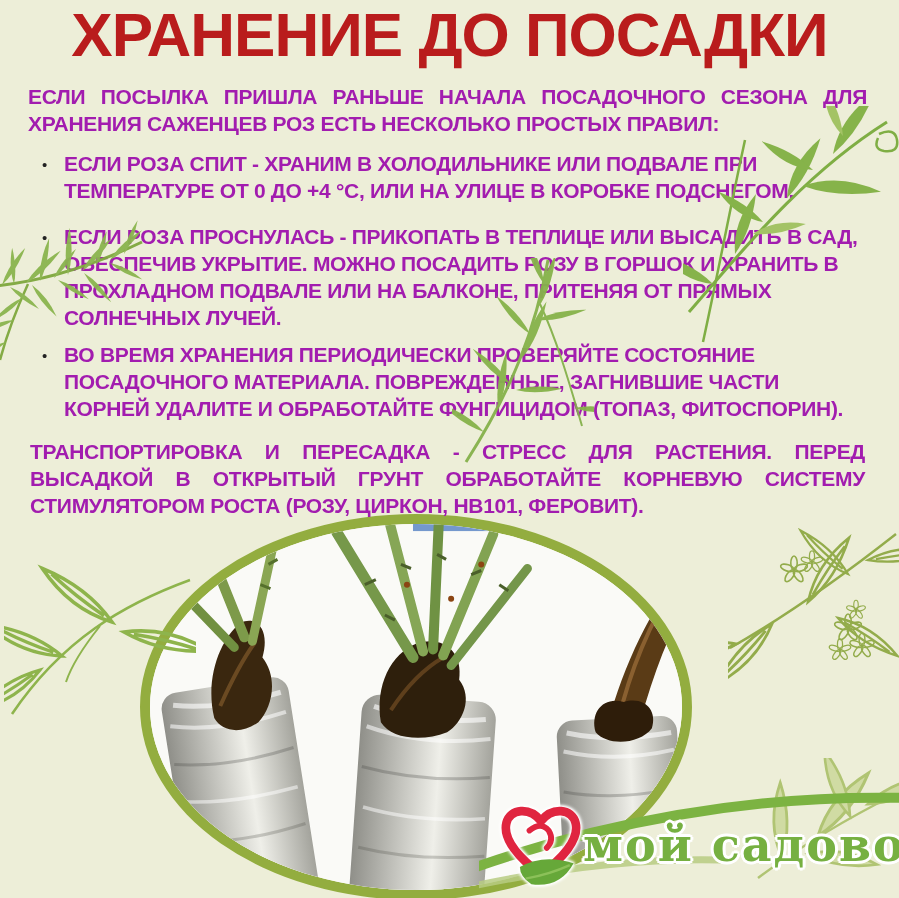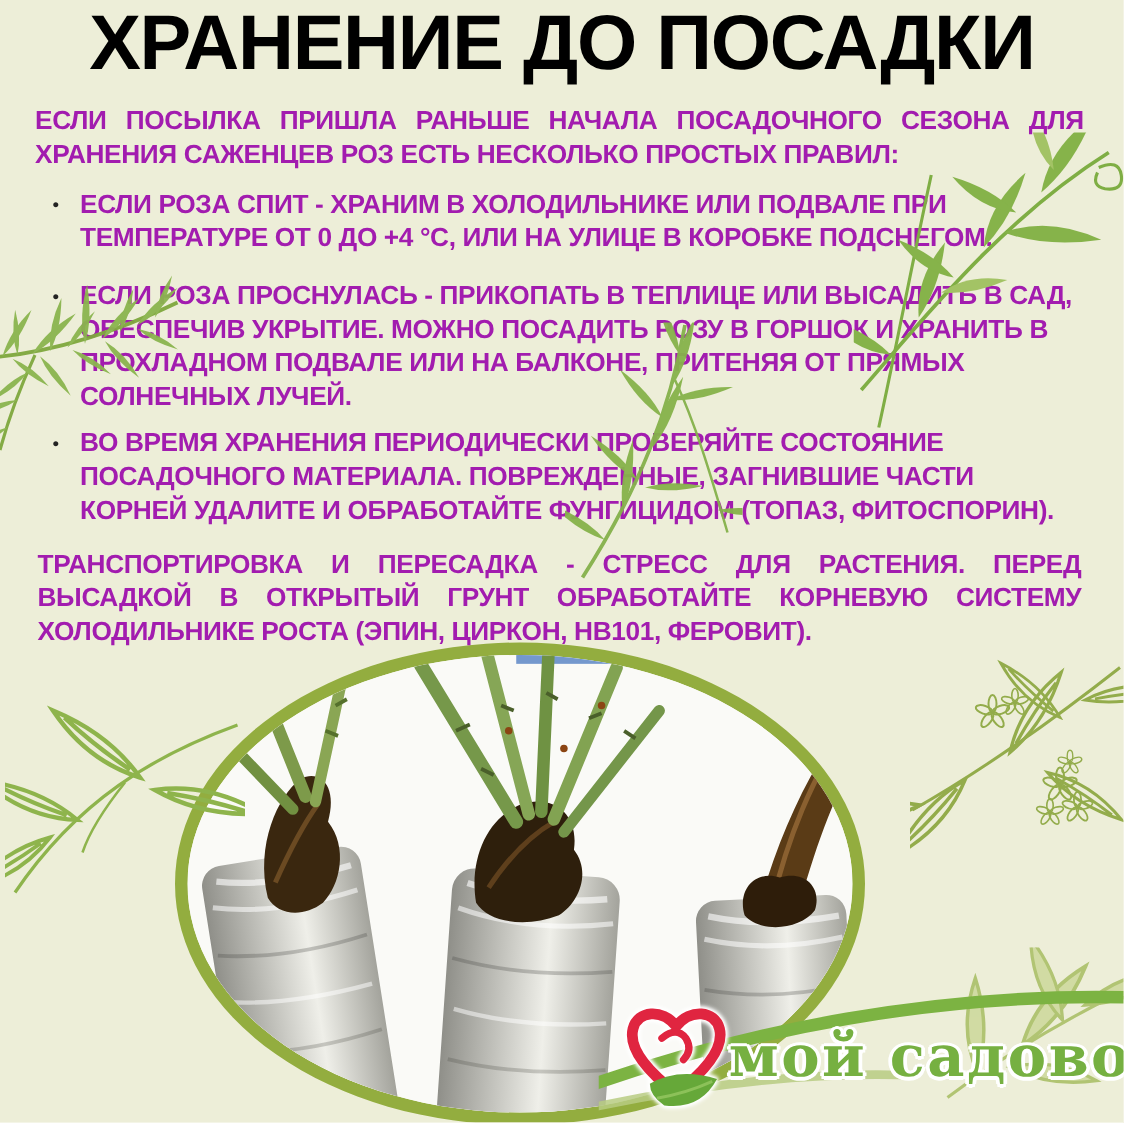--- a/index.html
+++ b/index.html
@@ -9,21 +9,21 @@
     background:#edeed8;
     overflow:hidden;
     font-family:"Liberation Sans",sans-serif;
   }
   .page-title{
     position:absolute;top:0;left:0;right:0;z-index:2;
     margin:0;padding-top:2px;
     text-align:center;
     font-size:62px;line-height:1.05;
     font-weight:800;letter-spacing:-1px;
-    color:#000000;
+    color:#b91c1c;
   }
   .body-text{
     color:#a21caf;font-weight:700;
     font-size:21px;line-height:27px;
     letter-spacing:-0.3px;
     text-align:justify;
     margin:0;
   }
   .intro{position:absolute;top:83px;left:28px;right:32px;z-index:2;}
   .rules{
@@ -93,21 +93,21 @@
     <li>
       <span class="marker">•</span>
       <span class="body-text">ЕСЛИ РОЗА ПРОСНУЛАСЬ - ПРИКОПАТЬ В ТЕПЛИЦЕ ИЛИ ВЫСАДИТЬ В САД, ОБЕСПЕЧИВ УКРЫТИЕ. МОЖНО ПОСАДИТЬ РОЗУ В ГОРШОК И ХРАНИТЬ В ПРОХЛАДНОМ ПОДВАЛЕ ИЛИ НА БАЛКОНЕ, ПРИТЕНЯЯ ОТ ПРЯМЫХ СОЛНЕЧНЫХ ЛУЧЕЙ.</span>
     </li>
     <li>
       <span class="marker">•</span>
       <span class="body-text">ВО ВРЕМЯ ХРАНЕНИЯ ПЕРИОДИЧЕСКИ ПРОВЕРЯЙТЕ СОСТОЯНИЕ ПОСАДОЧНОГО МАТЕРИАЛА. ПОВРЕЖДЕННЫЕ, ЗАГНИВШИЕ ЧАСТИ КОРНЕЙ УДАЛИТЕ И ОБРАБОТАЙТЕ ФУНГИЦИДОМ (ТОПАЗ, ФИТОСПОРИН).</span>
     </li>
   </ul>
 
-  <p class="body-text outro">ТРАНСПОРТИРОВКА И ПЕРЕСАДКА - СТРЕСС ДЛЯ РАСТЕНИЯ. ПЕРЕД ВЫСАДКОЙ В ОТКРЫТЫЙ ГРУНТ ОБРАБОТАЙТЕ КОРНЕВУЮ СИСТЕМУ ХОЛОДИЛЬНИКЕ РОСТА (ЭПИН, ЦИРКОН, HB101, ФЕРОВИТ).</p>
+  <p class="body-text outro">ТРАНСПОРТИРОВКА И ПЕРЕСАДКА - СТРЕСС ДЛЯ РАСТЕНИЯ. ПЕРЕД ВЫСАДКОЙ В ОТКРЫТЫЙ ГРУНТ ОБРАБОТАЙТЕ КОРНЕВУЮ СИСТЕМУ СТИМУЛЯТОРОМ РОСТА (РОЗУ, ЦИРКОН, HB101, ФЕРОВИТ).</p>
 
   <svg class="deco deco-topright" viewBox="0 0 216 238">
     <defs>
         <path id="lfA" d="M0 0 Q14 -20 42 -25 Q22 -6 0 0 Z"></path>
       </defs>
     <path d="M6 206 C55 150 118 70 204 16" stroke="#7fae44" stroke-width="3" fill="none"></path>
     <path d="M62 34 C46 108 34 172 20 236" stroke="#7fae44" stroke-width="2.5" fill="none"></path>
     <path d="M196 28 q16 -7 18 6 q2 13 -13 11 q-11 -2 -6 -13" stroke="#7fae44" stroke-width="2.5" fill="none"></path>
     <g fill="#86b34a">
       <use href="#lfA" transform="translate(30 178) rotate(-120) scale(1.2)"></use>

